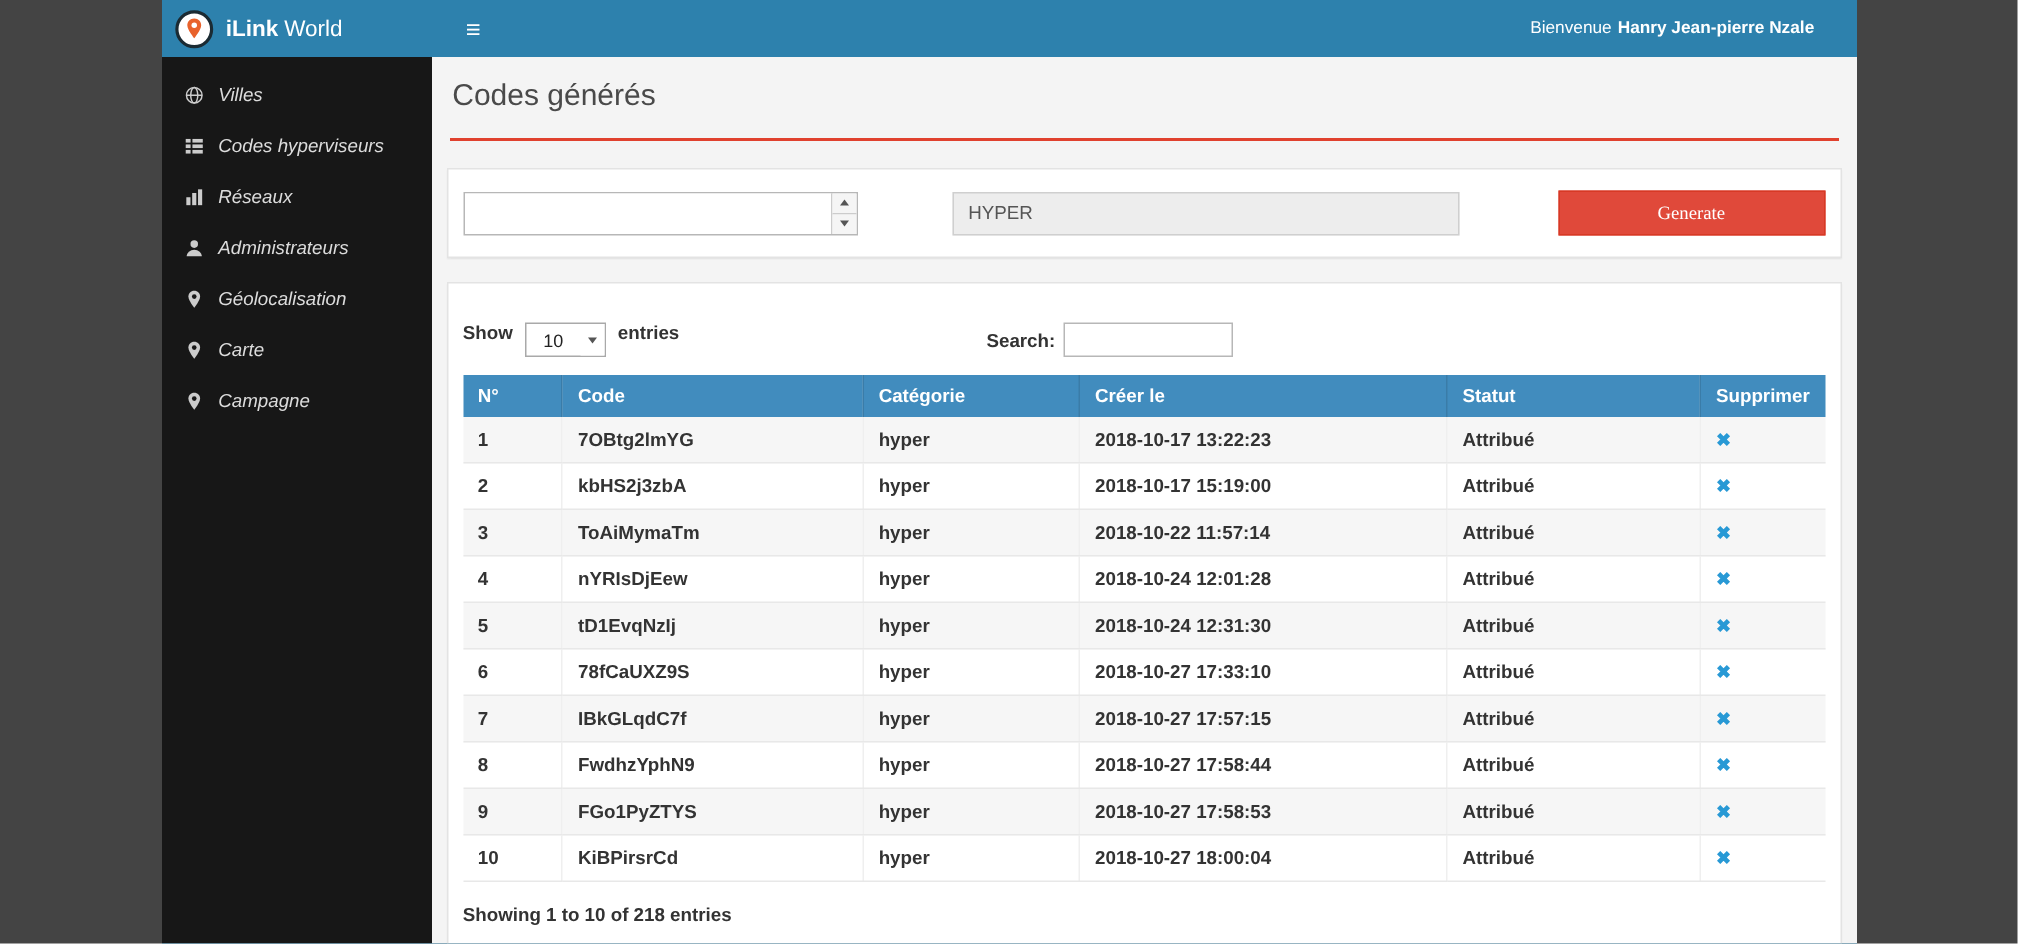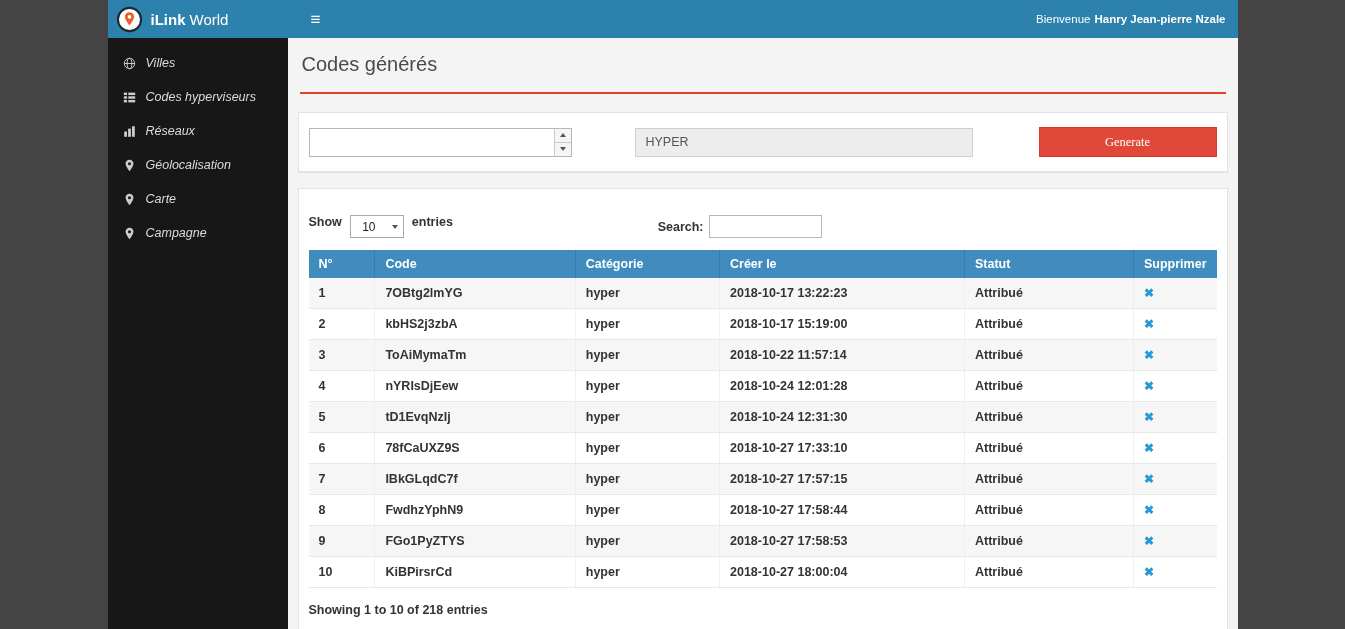--- a/index.html
+++ b/index.html
@@ -8,21 +8,21 @@
   .app { position:relative; width:1130px; height:629px; background:#0ea5e9; overflow:hidden; margin:0 auto; }
 
   
   .header { position:absolute; top:0; left:0; right:0; height:38px; background:#2d81ad; display:flex; align-items:center; z-index:5; }
   .brand { width:180px; height:100%; display:flex; align-items:center; padding-left:8px; gap:8px; background:#2d81ad; cursor:pointer; }
   .logo-circle { width:27px; height:27px; flex:0 0 27px; }
   .brand-text { color:#fff; font-size:15px; white-space:nowrap; }
   .brand-text .b { font-weight:700; }
   .brand-text .r { font-weight:300; margin-left:4px; }
   .hamburger { margin-left:15px; color:#fff; font-size:17px; line-height:1; cursor:pointer; padding:4px 8px; }
-  .welcome { margin-left:auto; padding-right:12px; color:#fff; font-size:11.5px; display:flex; gap:4px; align-items:center; }
+  .welcome { margin-left:auto; padding-right:28px; color:#fff; font-size:11.5px; display:flex; gap:4px; align-items:center; }
   .welcome .name { font-weight:700; }
 
   
   .sidebar { position:absolute; top:38px; left:0; bottom:0; width:180px; background:#171717; padding-top:8px; }
   .side-item { display:flex; align-items:center; gap:10px; padding:10px 15px; color:#dcdcdc; font-size:12.5px; cursor:pointer;font-style:italic; }
   .side-item svg { width:13px; height:13px; flex:0 0 13px; opacity:.92; }
 
   
   .main { position:absolute; top:38px; left:180px; right:0; bottom:0; overflow:hidden; background:#f4f4f4; }
   .content-header { padding:15px 12px 0 12px; }
@@ -107,20 +107,27 @@
       </svg>
       <span>Codes hyperviseurs</span>
     </div>
     <div class="side-item">
       <svg viewBox="0 0 16 16" fill="#dcdcdc">
         <rect x="1.5" y="8" width="3.4" height="6.5"></rect>
           <rect x="6.3" y="4.5" width="3.4" height="10"></rect>
           <rect x="11.1" y="1.5" width="3.4" height="13"></rect>
       </svg>
       <span>Réseaux</span>
+    </div>
+    <div class="side-item">
+      <svg viewBox="0 0 16 16" fill="#dcdcdc">
+        <circle cx="8" cy="4.6" r="3.1"></circle>
+          <path d="M1.8,14.5 a6.2,5.2 0 0 1 12.4,0 z"></path>
+      </svg>
+      <span>Administrateurs</span>
     </div>
     <div class="side-item">
       <svg viewBox="0 0 16 16">
         <path d="M8 1 C5.2 1 3.2 3.1 3.2 5.8 C3.2 9.2 8 15 8 15 C8 15 12.8 9.2 12.8 5.8 C12.8 3.1 10.8 1 8 1 Z" fill="#dcdcdc"></path>
         <circle cx="8" cy="5.8" r="1.9" fill="#171717"></circle>
       </svg>
       <span>Géolocalisation</span>
     </div>
     <div class="side-item">
       <svg viewBox="0 0 16 16">

